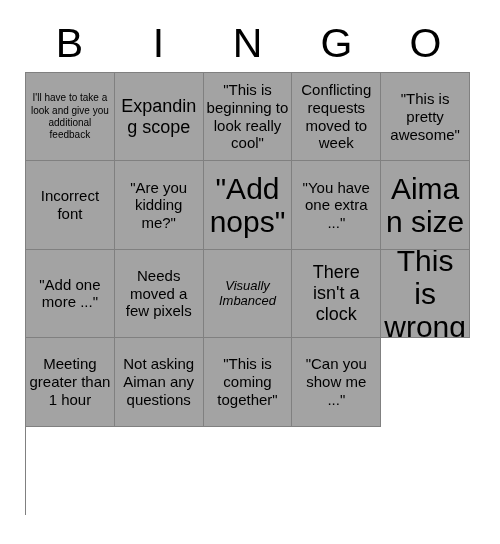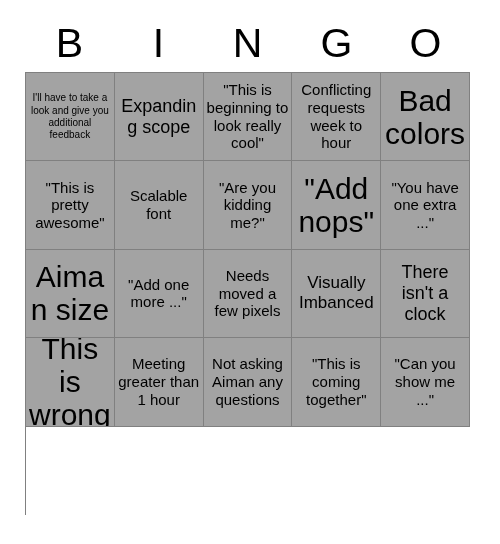--- a/index.html
+++ b/index.html
@@ -66,21 +66,21 @@
     background: #a3a3a3;
   }
   .cell .cell-text {
     display: block;
     width: 100%;
     line-height: 1.16;
     word-wrap: break-word;
   }
   
   .fs-xs .cell-text { font-size: 10px; line-height: 1.22; }
-  .fs-sm .cell-text { font-size: 17px; line-height: 1.2; }
+  .fs-sm .cell-text { font-size: 13px; line-height: 1.2; font-style: italic; }
   .fs-md .cell-text { font-size: 15px; line-height: 1.18; }
   .fs-lg .cell-text { font-size: 18px; line-height: 1.15; }
   .fs-xxl .cell-text { font-size: 30px; line-height: 1.1; }
 </style>
 </head>
 <body>
 
 <div id="bingo-card">
 
   <div id="header-row">
@@ -95,30 +95,27 @@
       <div class="cell fs-xs">
         <span class="cell-text">I'll have to take a look and give you additional feedback</span>
       </div>
       <div class="cell fs-lg">
         <span class="cell-text">Expanding scope</span>
       </div>
       <div class="cell fs-md">
         <span class="cell-text">"This is beginning to look really cool"</span>
       </div>
       <div class="cell fs-md">
-        <span class="cell-text">Conflicting requests week to hour</span>
-      </div>
-      <div class="cell fs-xxl">
-        <span class="cell-text">Bad colors</span>
+        <span class="cell-text">Conflicting requests moved to week</span>
       </div>
       <div class="cell fs-md">
         <span class="cell-text">"This is pretty awesome"</span>
       </div>
       <div class="cell fs-md">
-        <span class="cell-text">Scalable font</span>
+        <span class="cell-text">Incorrect font</span>
       </div>
       <div class="cell fs-md">
         <span class="cell-text">"Are you kidding me?"</span>
       </div>
       <div class="cell fs-xxl">
         <span class="cell-text">"Add nops"</span>
       </div>
       <div class="cell fs-md">
         <span class="cell-text">"You have one extra ..."</span>
       </div>

